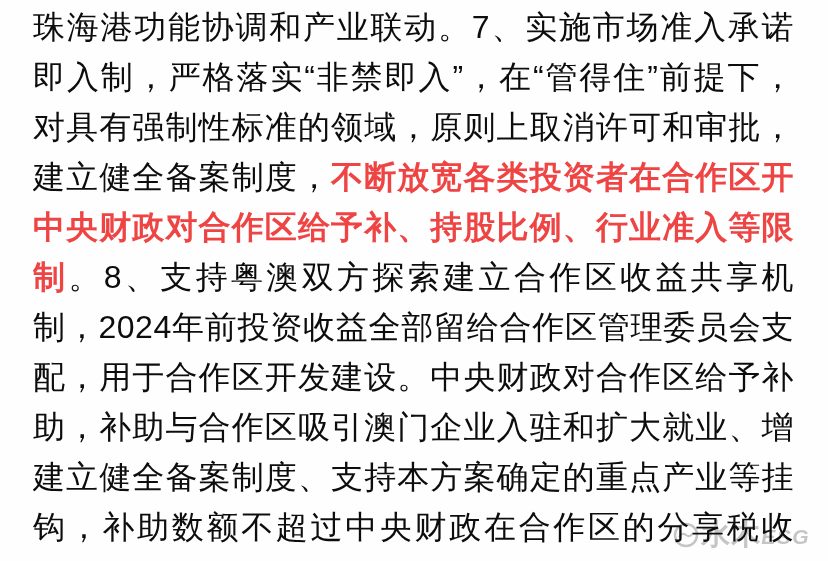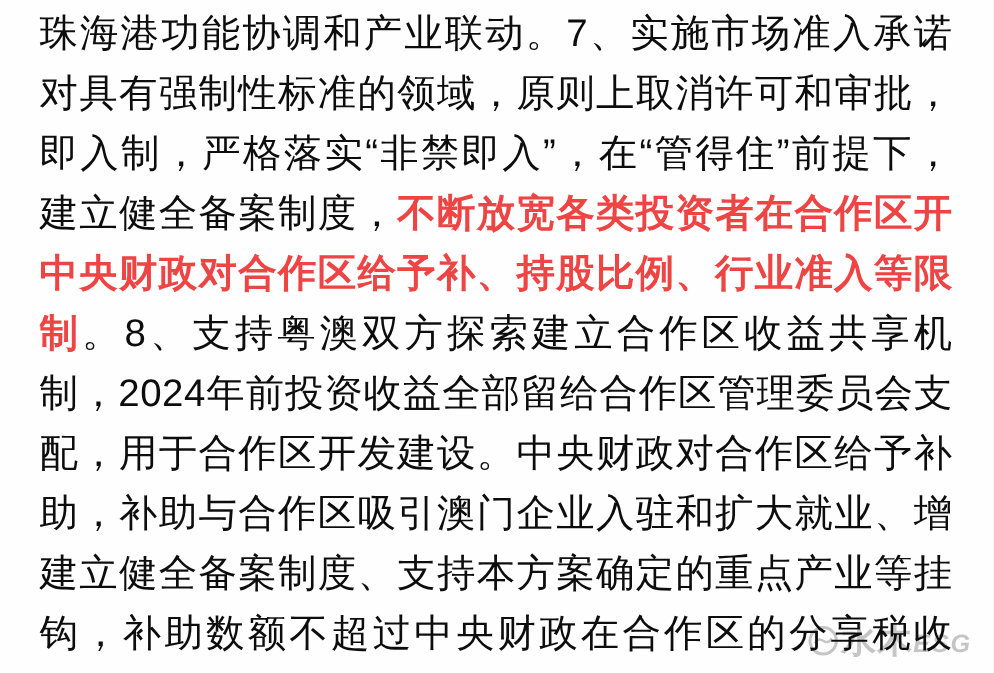--- a/index.html
+++ b/index.html
@@ -65,22 +65,22 @@
     font-style: italic;
   }
 </style>
 </head>
 <body>
 
 <div class="page">
 
   <div class="text-block" id="text-block">
       <div class="line"><span class="seg">珠海港功能协调和产业联动。7、实施市场准入承诺</span></div>
+      <div class="line"><span class="seg">即入制，严格落实“非禁即入”，在“管得住”前提下，</span></div>
       <div class="line"><span class="seg">对具有强制性标准的领域，原则上取消许可和审批，</span></div>
-      <div class="line"><span class="seg">即入制，严格落实“非禁即入”，在“管得住”前提下，</span></div>
       <div class="line"><span class="seg">建立健全备案制度，</span><span class="seg bold">不断放宽各类投资者在合作区开</span></div>
       <div class="line"><span class="seg bold">中央财政对合作区给予补、持股比例、行业准入等限</span></div>
       <div class="line"><span class="seg bold">制</span><span class="seg">。8、支持粤澳双方探索建立合作区收益共享机</span></div>
       <div class="line"><span class="seg">制，2024年前投资收益全部留给合作区管理委员会支</span></div>
       <div class="line"><span class="seg">配，用于合作区开发建设。中央财政对合作区给予补</span></div>
       <div class="line"><span class="seg">助，补助与合作区吸引澳门企业入驻和扩大就业、增</span></div>
       <div class="line"><span class="seg">建立健全备案制度、支持本方案确定的重点产业等挂</span></div>
       <div class="line"><span class="seg">钩，补助数额不超过中央财政在合作区的分享税收</span></div>
     </div>
 

